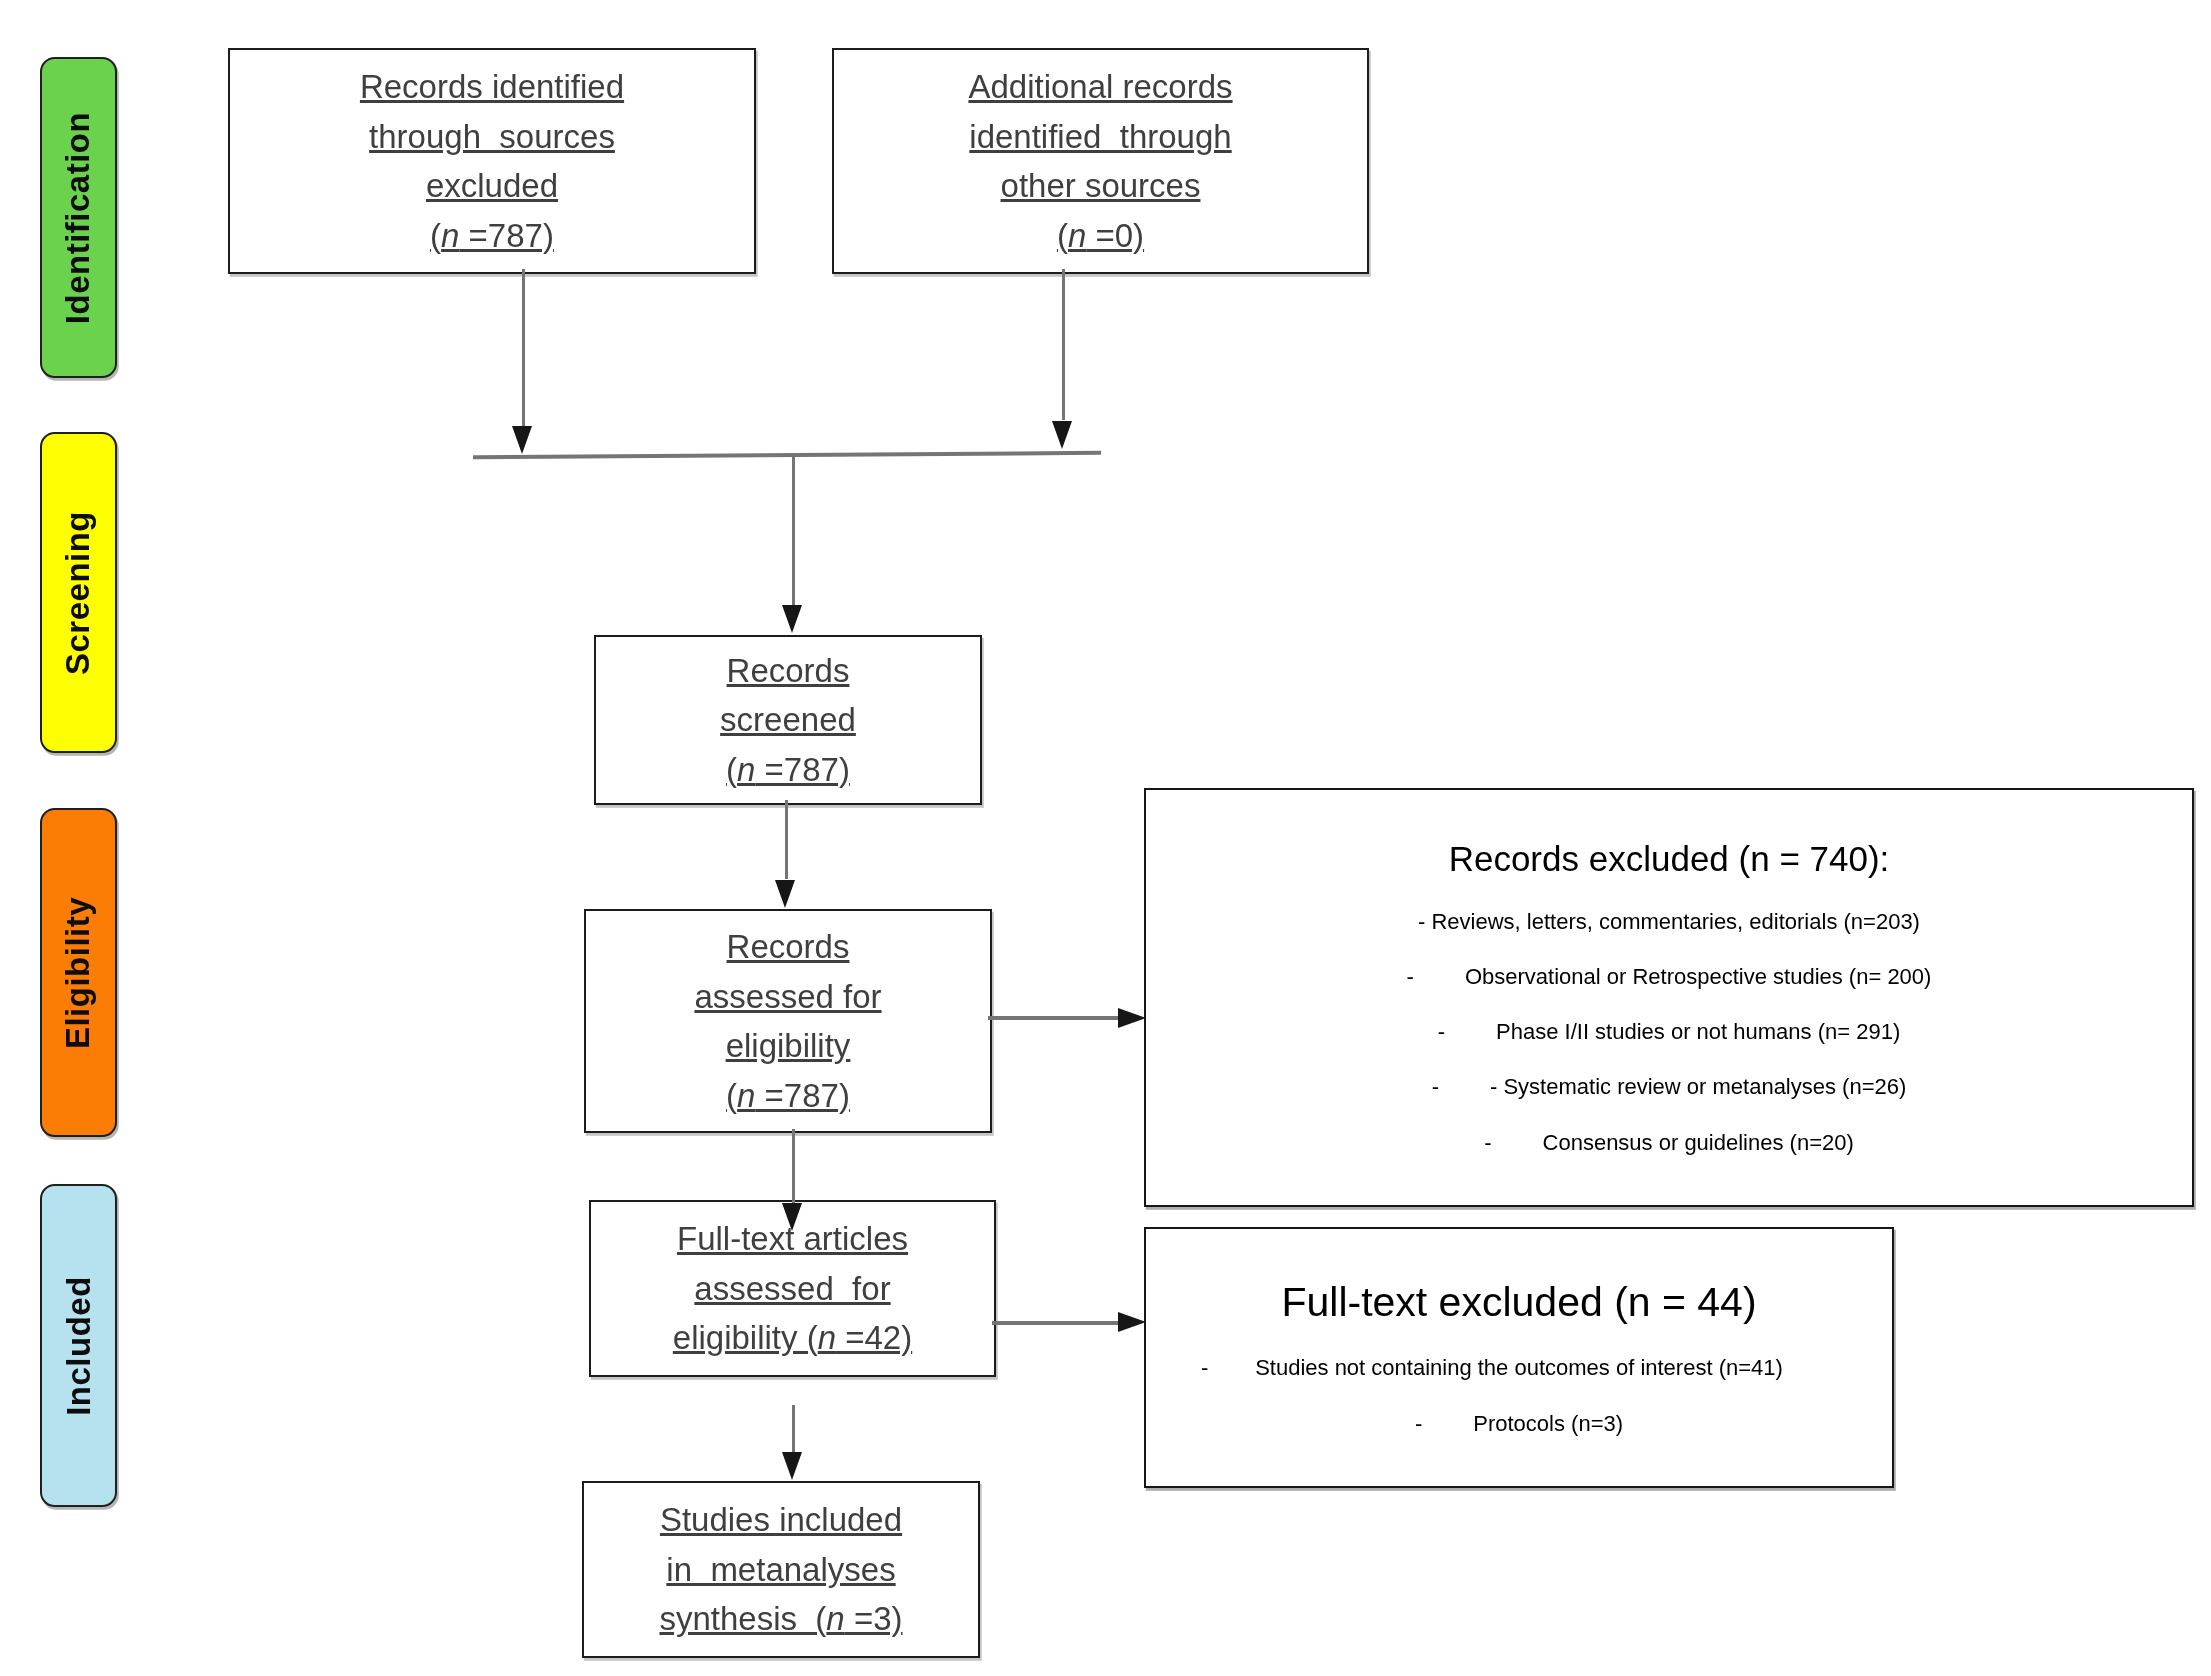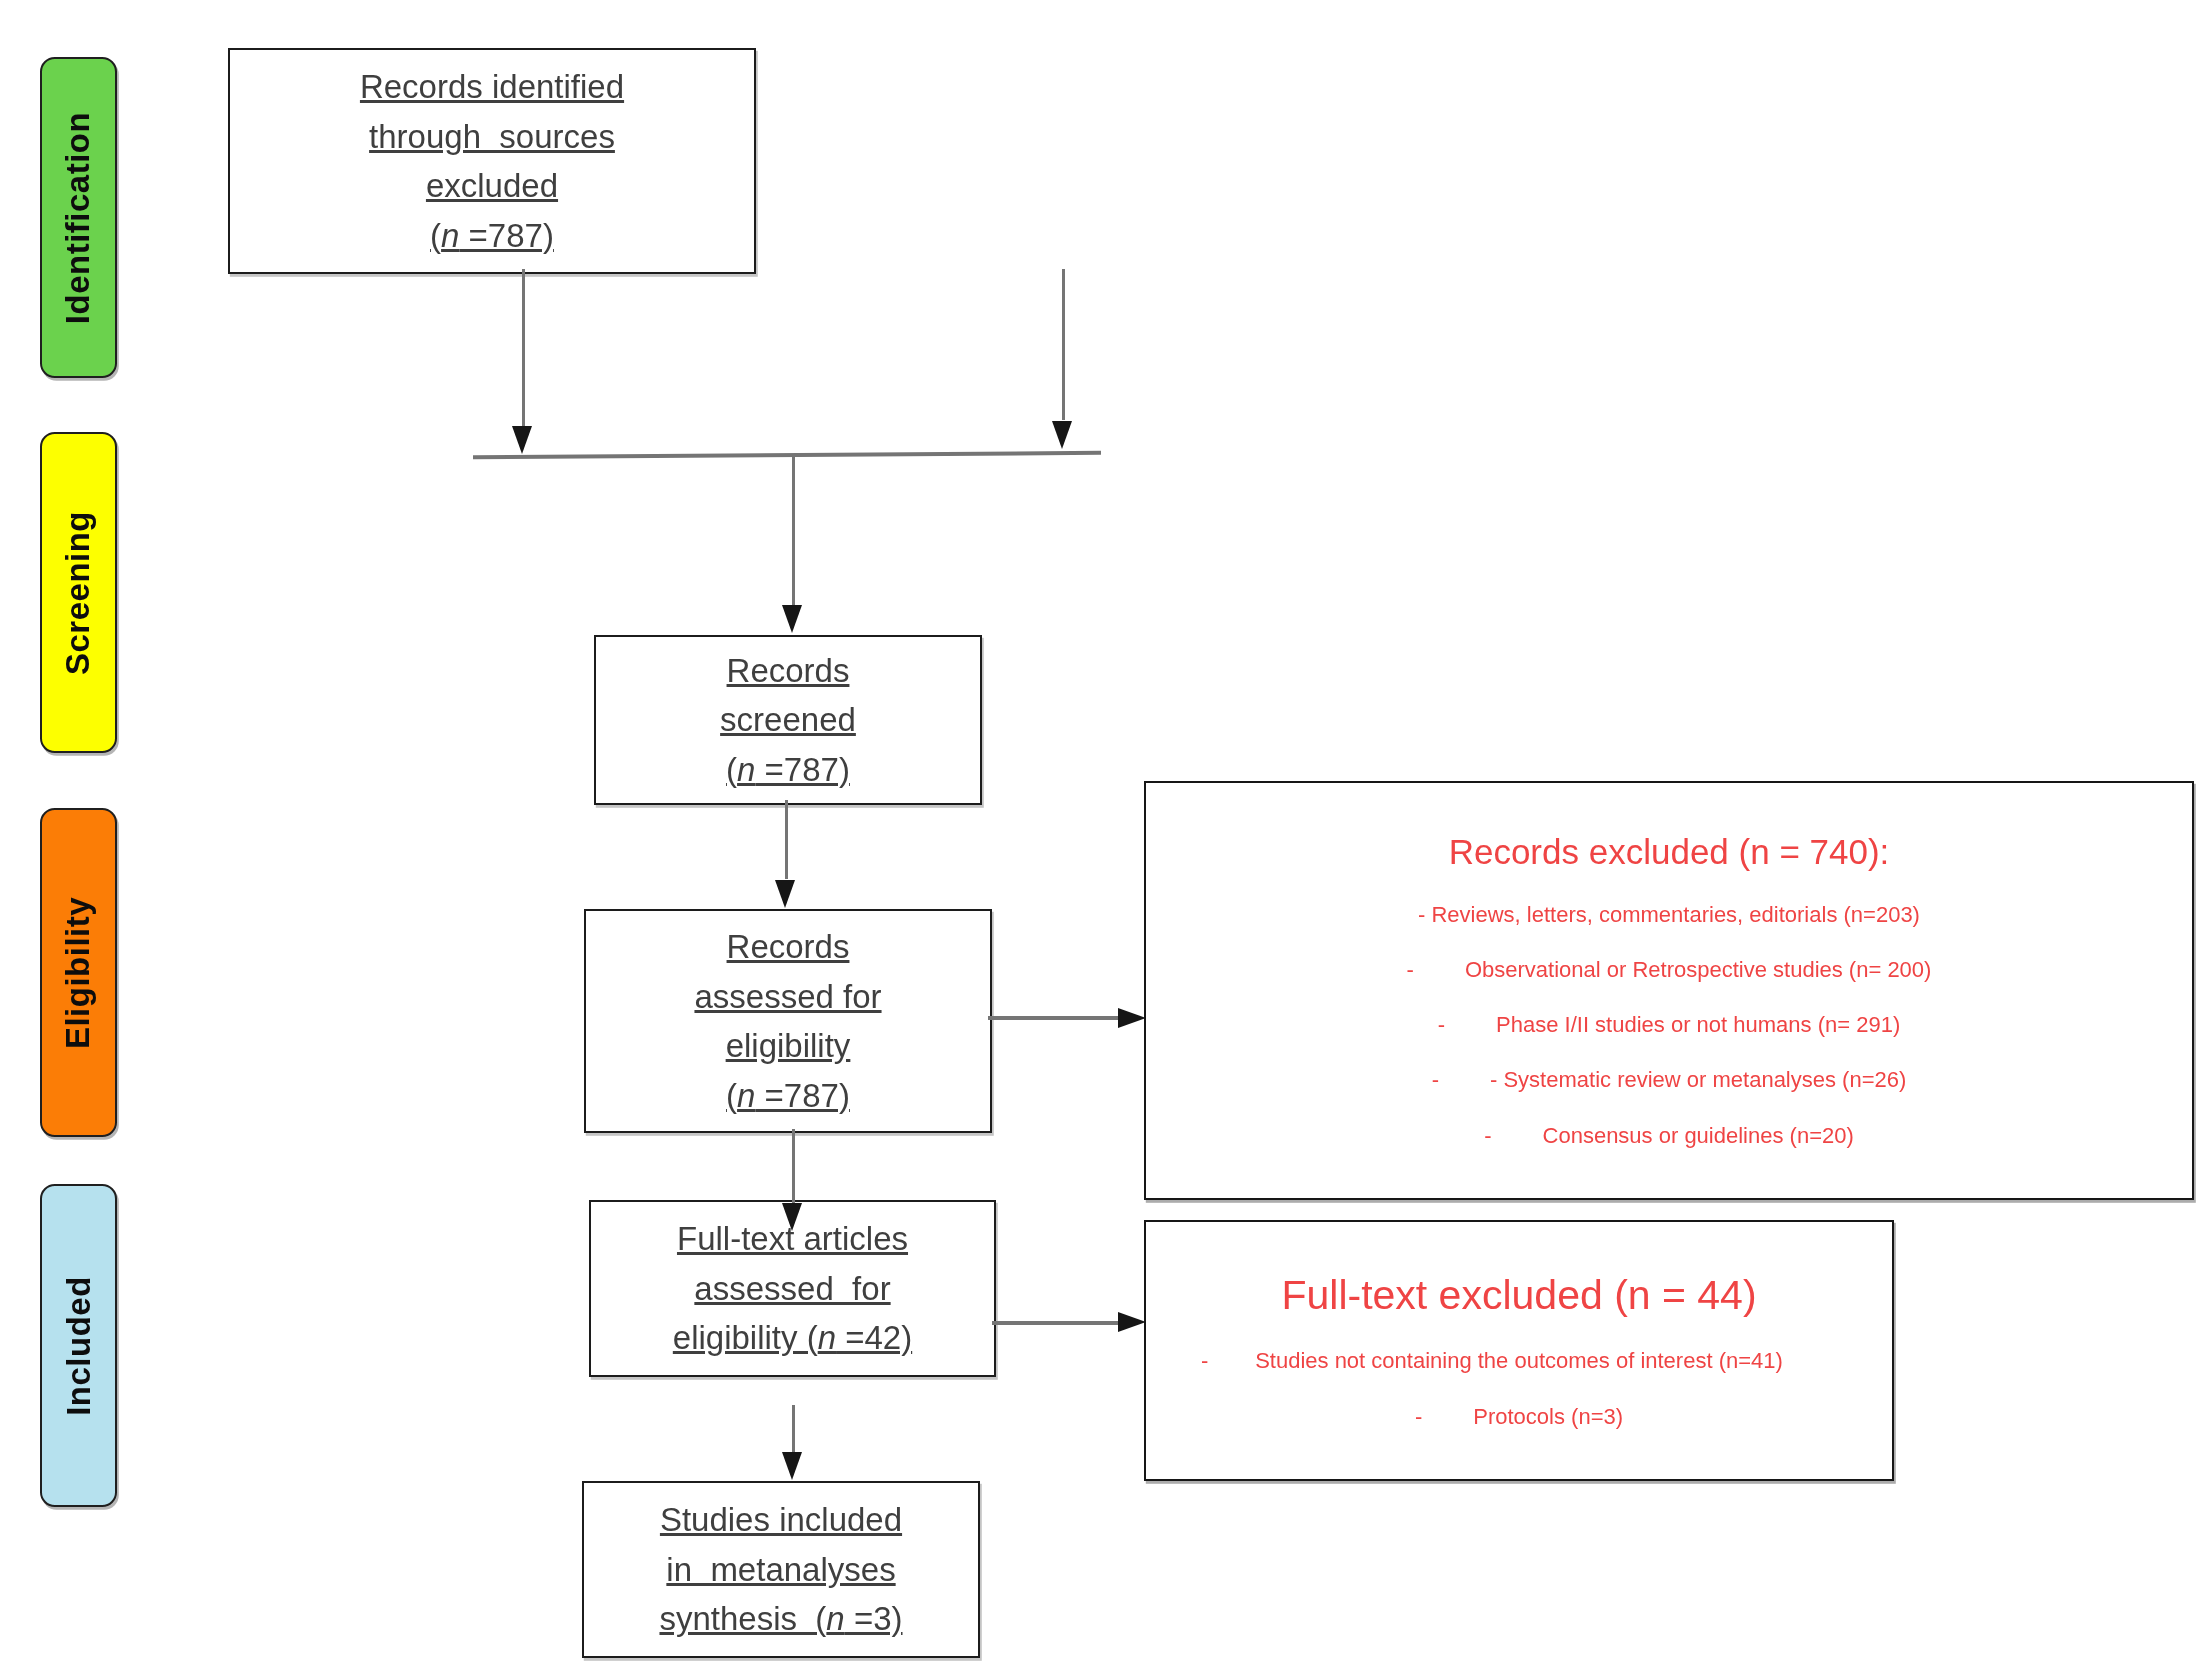--- a/index.html
+++ b/index.html
@@ -26,21 +26,21 @@
     text-align:center;color:#3f3f3f;
   }
   .bl{font-size:33px;line-height:1.5;white-space:pre;text-decoration:underline;}
   .it{font-style:italic;}
   .bl span{white-space:pre;}
   
   .exc{
     position:absolute;background:#fff;border:2.8px solid #161616;
     box-shadow:1.8px 2.8px 0 rgba(90,90,90,.5);
     display:flex;flex-direction:column;justify-content:space-evenly;
-    color:#ef4444;padding:20px 13px;box-sizing:border-box;
+    color:#000000;padding:20px 13px;box-sizing:border-box;margin-top:7px;
   }
   .exc-title{font-size:35px;text-align:center;}
   .ei{display:flex;justify-content:center;align-items:flex-start;column-gap:51px;font-size:22px;}
   .ei .dash{flex:0 0 auto;}
   .ei .etext{text-align:center;}
   .g-item1{position:relative;}
   .g-item1 .dash{position:absolute;left:42px;top:0;}
   .g-item1 .etext{margin:0 auto;max-width:628px;}
   
   .vline{position:absolute;width:2.8px;background:#757575;}
@@ -71,20 +71,26 @@
     <span class="tab-label">Included</span>
   </div>
 
   <div class="box" style="left:228px;top:48px;width:524px;height:222px;">
     <div class="bl">Records identified</div>
     <div class="bl">through  sources</div>
     <div class="bl">excluded</div>
     <div class="bl"><span>(</span><span class="it">n</span><span> =787)</span></div>
   </div>
 
+  <div class="box" style="left:832px;top:48px;width:533px;height:222px;">
+    <div class="bl">Additional records</div>
+    <div class="bl">identified  through</div>
+    <div class="bl">other sources</div>
+    <div class="bl"><span>(</span><span class="it">n</span><span> =0)</span></div>
+  </div>
 
   <div class="box" style="left:594px;top:635px;width:384px;height:166px;">
     <div class="bl">Records</div>
     <div class="bl">screened</div>
     <div class="bl"><span>(</span><span class="it">n</span><span> =787)</span></div>
   </div>
 
   <div class="box" style="left:584px;top:909px;width:404px;height:220px;">
     <div class="bl">Records</div>
     <div class="bl">assessed for</div>

